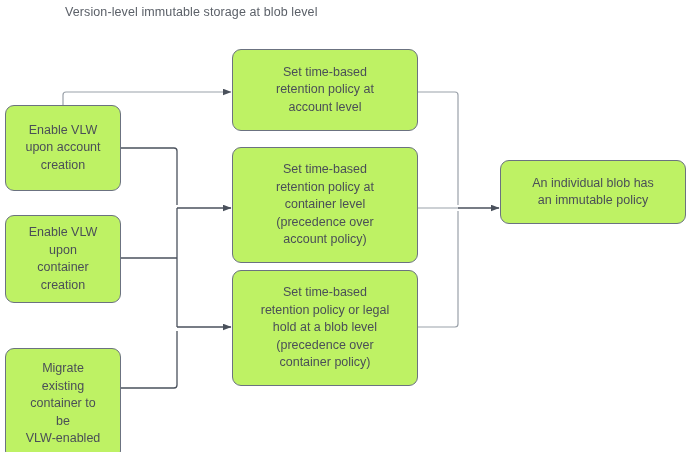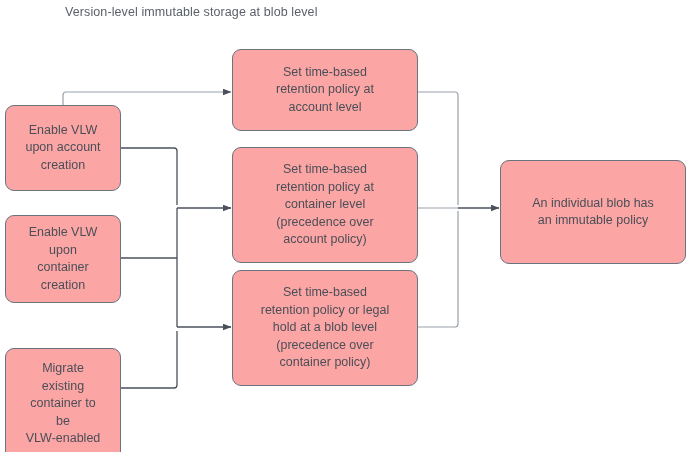--- a/index.html
+++ b/index.html
@@ -33,21 +33,21 @@
     font-size: 12.5px;
     color: #5b6068;
     letter-spacing: 0.1px;
     white-space: nowrap;
   }
   .node {
     position: absolute;
     box-sizing: border-box;
     border: 1px solid #6b7280;
     border-radius: 9px;
-    background: #fca5a5;
+    background: #bef264;
     display: flex;
     align-items: center;
     justify-content: center;
     text-align: center;
     color: #4a4f57;
     font-size: 12.5px;
     line-height: 17.5px;
     padding: 2px 7px;
   }
   .node .node-label {
@@ -122,18 +122,18 @@
 (precedence over
 account policy)</span>
   </div>
   <div class="node" style="left: 232px; top: 270px; width: 186px; height: 116px;">
     <span class="node-label">Set time-based
 retention policy or legal
 hold at a blob level
 (precedence over
 container policy)</span>
   </div>
-  <div class="node" style="left: 500px; top: 160px; width: 186px; height: 104px;">
+  <div class="node" style="left: 500px; top: 160px; width: 186px; height: 64px;">
     <span class="node-label">An individual blob has
 an immutable policy</span>
   </div>
 
 </div>
 
 </body></html>

